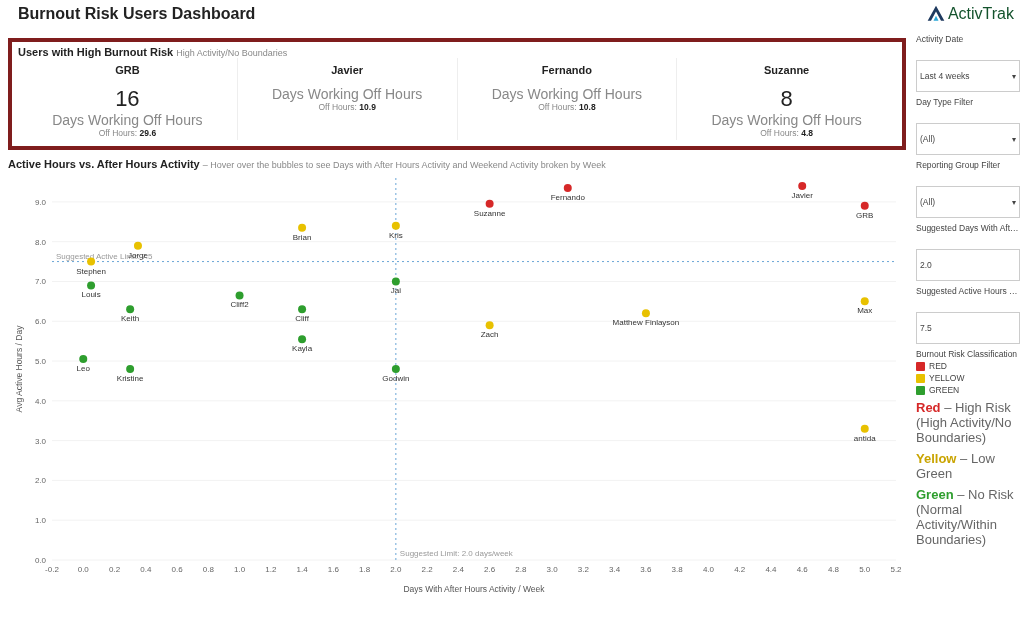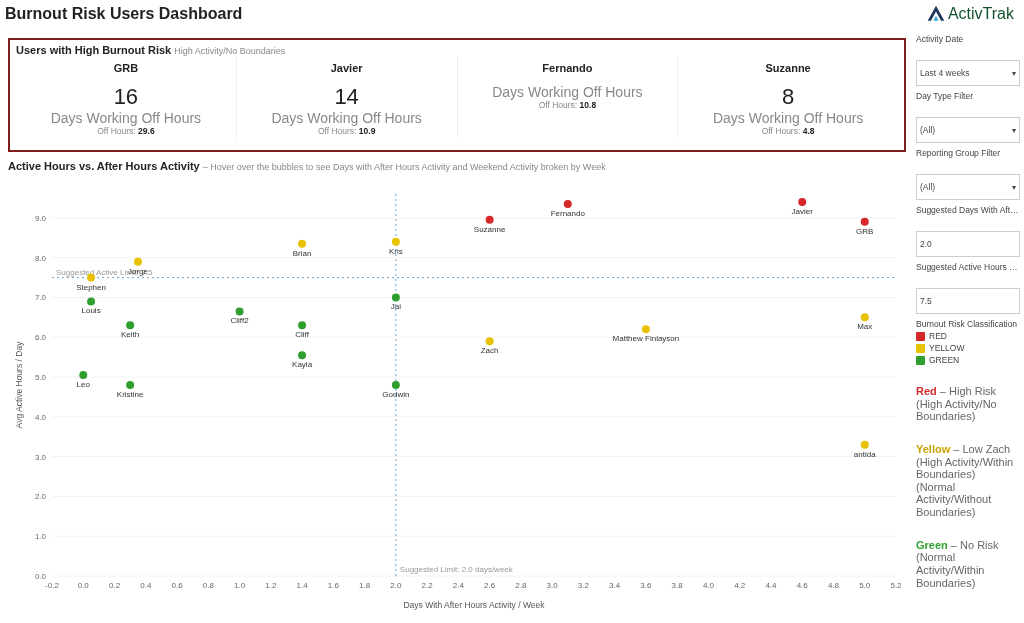--- a/index.html
+++ b/index.html
@@ -10,21 +10,21 @@
     background: #fff;
     width: 1024px;
     height: 623px;
     position: relative;
     overflow: hidden;
   }
   .header {
     display: flex;
     align-items: center;
     justify-content: space-between;
-    padding: 4px 10px 0 5px;
+    padding: 4px 10px 0 18px;
   }
   .header-left { display: flex; align-items: baseline; gap: 8px; }
   .title { font-size: 16px; font-weight: 700; color: #222; }
   .subtitle { font-size: 9px; color: #777; }
   .logo { display: flex; align-items: center; font-size: 16px; font-weight: 400; color: #14532d; }
   .logo svg { width: 20px; height: 20px; margin-right: 2px; }
   .logo b { font-weight: 400; }
 
   .main {
     position: absolute;
@@ -37,55 +37,55 @@
     font-size: 8.5px;
     color: #444;
   }
   .sb-field { margin-bottom: 5px; }
   .sb-field label { display: block; font-size: 8.5px; color: #444; margin-bottom: 2px; white-space: nowrap; overflow: hidden; text-overflow: ellipsis; }
   .sb-select, .sb-input {
     width: 100%;
     border: 1px solid #ccc;
     background: #fff;
     font-size: 8.5px;
-    height: 20px;
-    padding: 12px 3px;
+    height: 32px;
+    padding: 0 3px;
     display: flex; align-items: center; justify-content: space-between; margin-top: 16px;
   }
   .sb-select .caret { font-size: 8px; color: #444; }
   .legend-item { display: flex; align-items: center; gap: 4px; margin-bottom: 2px; }
   .swatch { width: 9px; height: 9px; display: inline-block; border-radius: 1px; }
-  .risk-desc { font-size: 11px; color: #666; line-height: 1.15; margin-top: 20px; }
+  .risk-desc { font-size: 13px; color: #666; line-height: 1.15; margin-top: 6px; }
   .risk-desc b.red { color: #d62828; }
   .risk-desc b.yellow { color: #c9a400; }
   .risk-desc b.green { color: #2e9e2e; }
 
   .section-title { font-size: 11px; font-weight: 700; color: #222; }
   .section-sub { font-size: 9px; font-weight: 400; color: #888; }
   .panel-top {
-    border: 2px solid #7f1d1d;
-    padding: 4px 6px 12px 6px;
+    border: 4px solid #7f1d1d;
+    padding: 4px 6px 6px 6px;
     margin-bottom: 8px;
   }
   .cards { display: flex; }
   .card {
     flex: 1;
     text-align: center;
     padding: 6px 4px 2px 4px;
     border-right: 1px solid #eee;
   }
   .card:last-child { border-right: none; }
   .card-name { font-size: 11px; font-weight: 700; color: #222; margin-bottom: 10px; }
   .card-val { font-size: 22px; font-weight: 400; color: #222; }
   .card-lbl { font-size: 14px; color: #888; margin-bottom: 0; }
   .card-sub { font-size: 8.5px; color: #888; }
   .card-sub b { color: #222; }
 
   .chart-panel { }
-  .chart-header { margin-bottom: 16px; }
+  .chart-header { margin-bottom: 2px; }
 
   .chart-box {
     position: relative;
     width: 100%;
     height: 424px;
   }
   svg.chart { width: 100%; height: 100%; }
   .axis text { font-size: 8px; fill: #666; }
   .axis-label { font-size: 8.5px; fill: #555; }
   .ref-line { stroke: #6aa6d6; stroke-width: 1; stroke-dasharray: 2 3; }
@@ -158,23 +158,21 @@
           <span class="swatch" style="background:#2e9e2e"></span>
                    <span>GREEN</span>
         </div>
       </div>
   </div>
   <div class="risk-desc">
     <b class="red">Red</b><span> – High Risk</span><br>
     <span>(High Activity/No Boundaries)</span>
   </div>
   <div class="risk-desc">
-    <b class="yellow">Yellow</b><span> – Low Zach</span><br>
-    <span style="white-space:pre-line">(High Activity/Within Boundaries)
-(Normal Activity/Without Boundaries)</span>
+    <b class="yellow">Yellow</b><span> – Low Green</span><br>
   </div>
   <div class="risk-desc">
     <b class="green">Green</b><span> – No Risk</span><br>
     <span>(Normal Activity/Within Boundaries)</span>
   </div>
 </div>
 
 <div class="main">
 
   <div class="panel-top">
@@ -182,21 +180,20 @@
     <span class="section-sub">High Activity/No Boundaries</span>
     <div class="cards" id="cards-row">
         <div class="card">
     <div class="card-name">GRB</div>
     <div class="card-val">16</div>
     <div class="card-lbl">Days Working Off Hours</div>
     <div class="card-sub">Off Hours: <b>29.6</b></div>
         </div>
         <div class="card">
     <div class="card-name">Javier</div>
-    <div class="card-val">14</div>
     <div class="card-lbl">Days Working Off Hours</div>
     <div class="card-sub">Off Hours: <b>10.9</b></div>
         </div>
         <div class="card">
     <div class="card-name">Fernando</div>
     <div class="card-lbl">Days Working Off Hours</div>
     <div class="card-sub">Off Hours: <b>10.8</b></div>
         </div>
         <div class="card">
     <div class="card-name">Suzanne</div>

